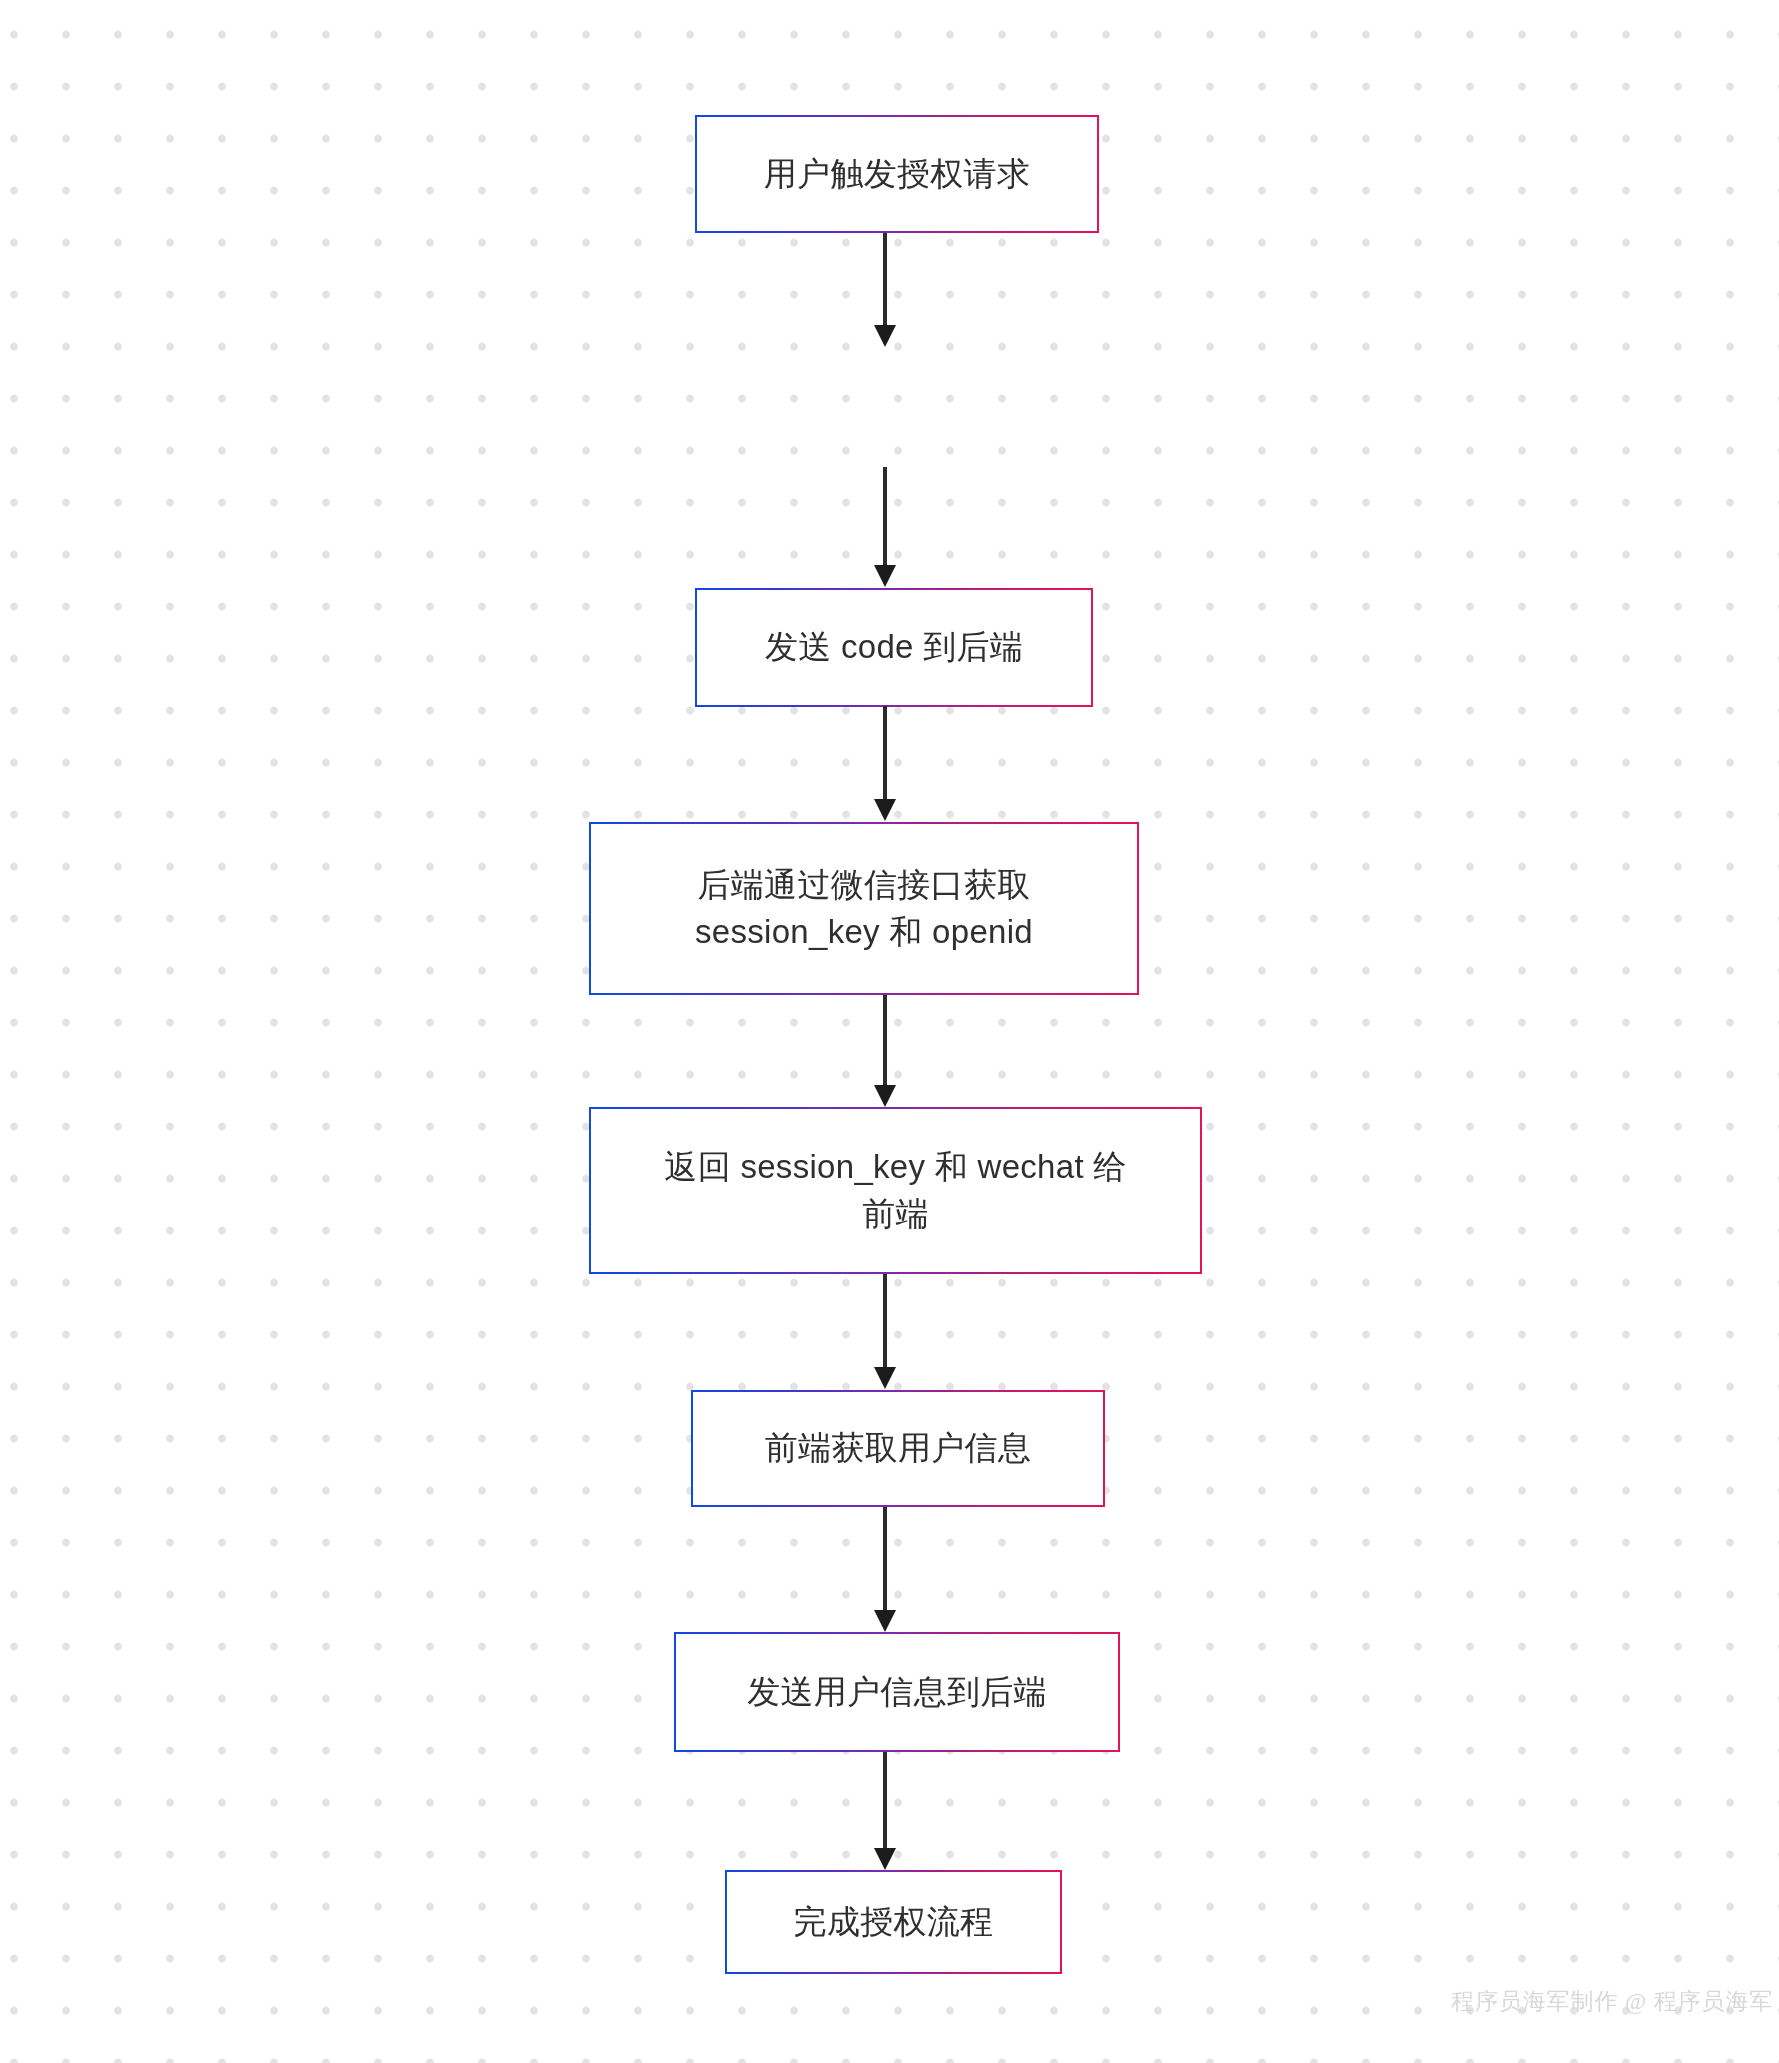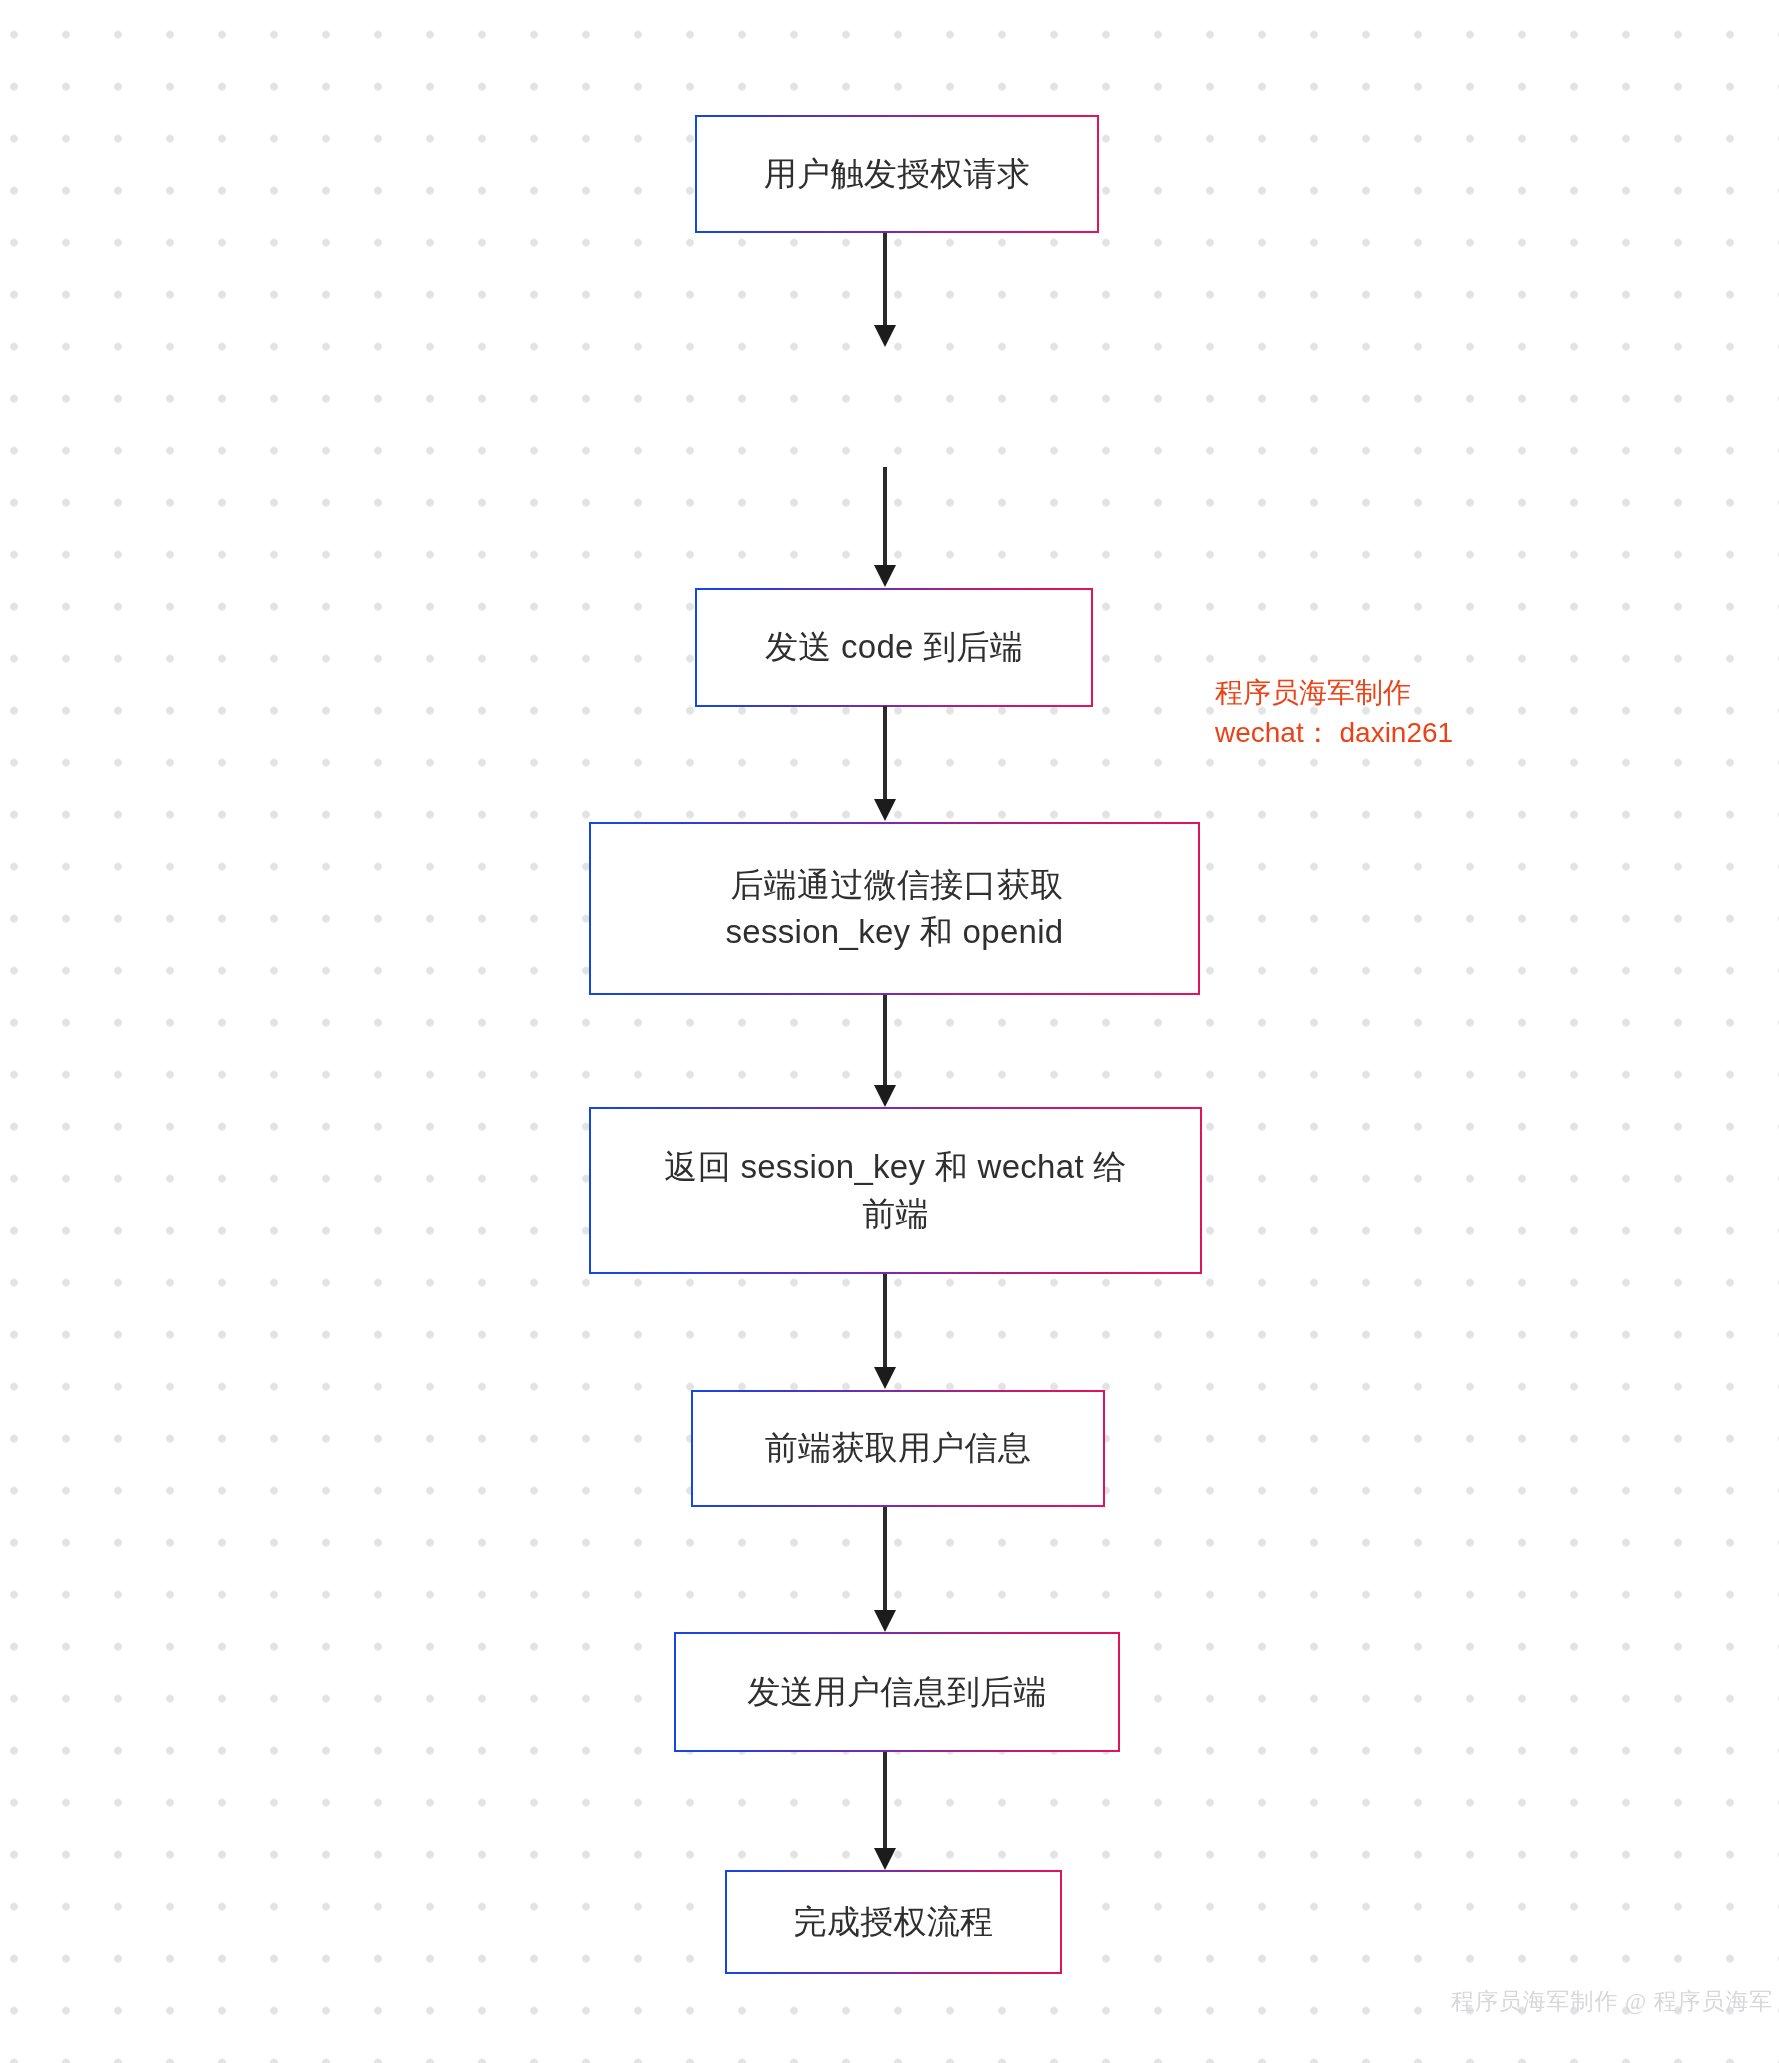--- a/index.html
+++ b/index.html
@@ -94,21 +94,21 @@
 <body>
 
 <div id="canvas">
 
   <div class="node" style="left: 695px; top: 115px; width: 404px; height: 118px;">
     <span class="node-label">用户触发授权请求</span>
   </div>
   <div class="node" style="left: 695px; top: 588px; width: 398px; height: 119px;">
     <span class="node-label">发送 code 到后端</span>
   </div>
-  <div class="node" style="left: 589px; top: 822px; width: 611px; height: 173px; text-align: right;">
+  <div class="node" style="left: 589px; top: 822px; width: 550px; height: 173px;">
     <span class="node-label">后端通过微信接口获取
 session_key 和 openid</span>
   </div>
   <div class="node" style="left: 589px; top: 1107px; width: 613px; height: 167px;">
     <span class="node-label">返回 session_key 和 wechat 给
 前端</span>
   </div>
   <div class="node" style="left: 691px; top: 1390px; width: 414px; height: 117px;">
     <span class="node-label">前端获取用户信息</span>
   </div>
@@ -141,18 +141,16 @@
     </div>
   <div class="connector" style="left: 872px; top: 1507px; height: 126px;">
       <div class="shaft" style="height: 107px;"></div>
       <div class="head" style="top: 103px;"></div>
     </div>
   <div class="connector" style="left: 872px; top: 1752px; height: 118px;">
       <div class="shaft" style="height: 99px;"></div>
       <div class="head" style="top: 96px;"></div>
     </div>
 
-  <div class="wm-author">程序员海军制作
-wechat：  daxin261</div>
   <div class="wm-footer">程序员海军制作 @ 程序员海军</div>
 
 </div>
 
 
 </body></html>

